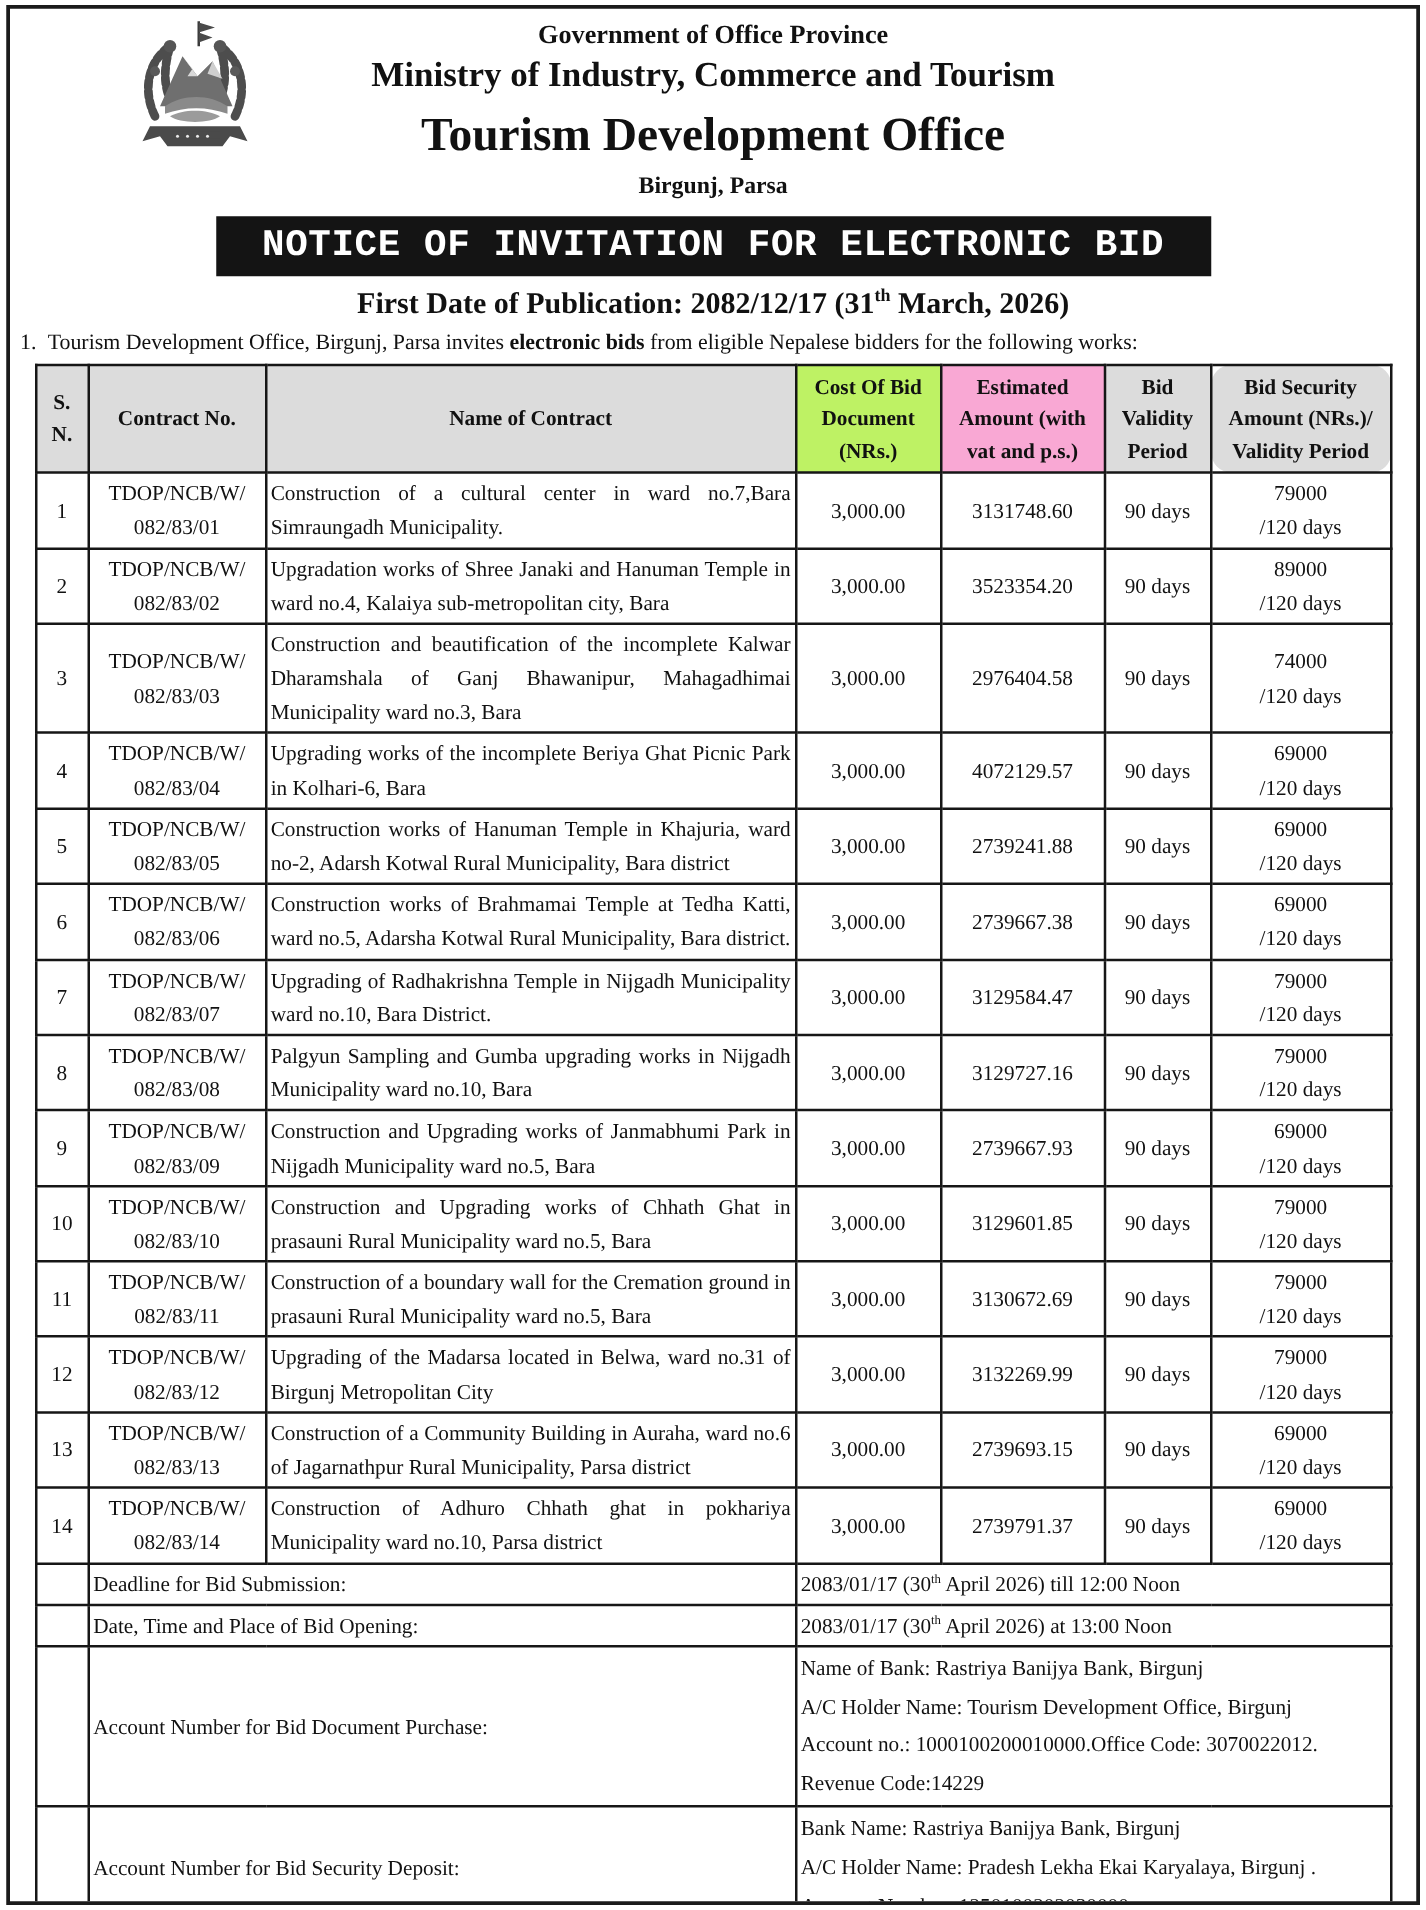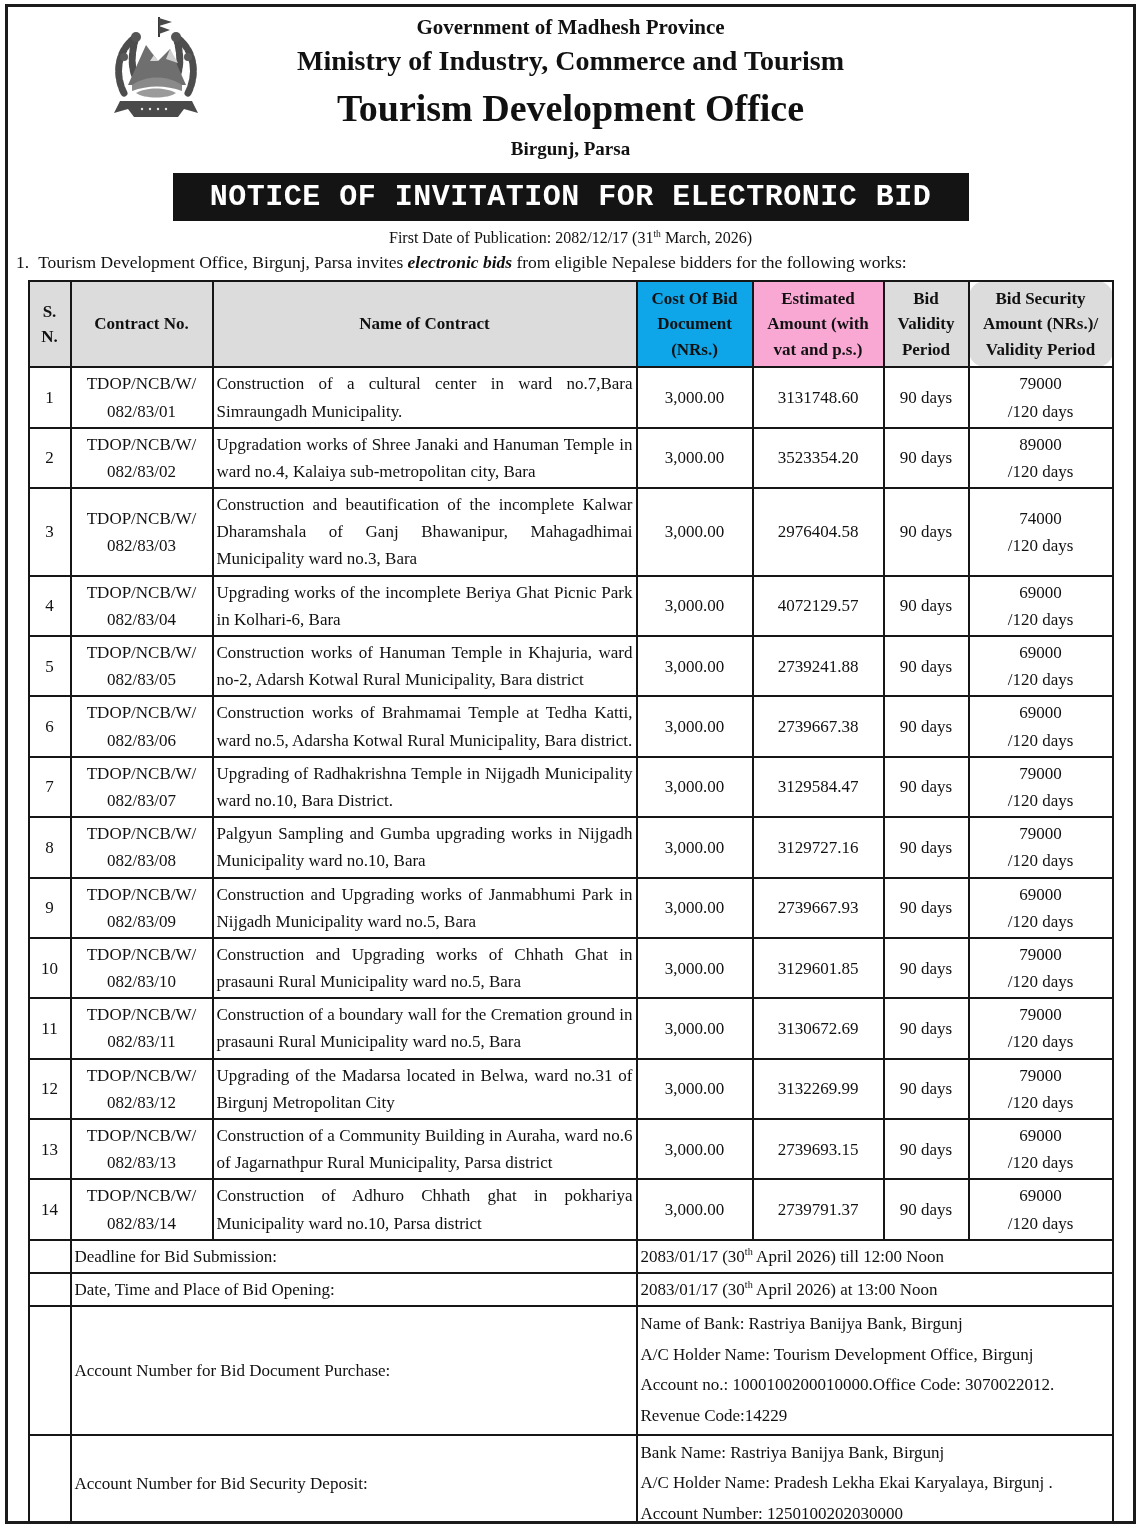--- a/index.html
+++ b/index.html
@@ -22,24 +22,24 @@
   }
   .gov-line   { font-size: 21px; font-weight: bold; line-height: 1.35; }
   .ministry-line { font-size: 28px; font-weight: bold; line-height: 1.45; }
   .office-line   { font-size: 38px; font-weight: bold; line-height: 1.4; }
   .location-line { font-size: 19px; font-weight: bold; line-height: 1.5; }
   .banner {
     margin: 9px auto 6px auto; width: 796px; height: 48px;
     display: flex; align-items: center; justify-content: center;
   }
   .banner span { font-size: 30px; font-weight: bold; letter-spacing: 0.5px; }
-  .pub-line { font-size: 16px; font-weight: normal; line-height: 1.35; margin-bottom: 3px; }
+  .pub-line { font-size: 24px; font-weight: bold; line-height: 1.35; margin-bottom: 3px; }
   sup { font-size: 60%; vertical-align: super; line-height: 0; }
   .intro { display: flex; gap: 9px; font-size: 17.5px; margin: 2px 8px 5px 8px; line-height: 1.35; }
-  .intro b { font-weight: bold; font-style: italic; }
+  .intro b { font-weight: bold; }
   
   table.bids {
     width: 1084px; margin: 0 auto;
     border-collapse: collapse; table-layout: fixed;
     font-size: 17px;
   }
   table.bids th, table.bids td {
     border: 2px solid #161616;
     vertical-align: middle;
     line-height: 1.6;
@@ -81,21 +81,21 @@
 
       <path d="M30 78 C40 72 60 72 70 78 C62 84 38 84 30 78 Z" fill="#9b9b9b"></path>
 
       <path d="M14 86 L86 86 L92 98 L78 94 L72 102 L28 102 L22 94 L8 98 Z" fill="#4a4a4a"></path>
       <rect x="30" y="90" width="40" height="6" fill="#4a4a4a"></rect>
       <circle cx="36" cy="94" r="1.2" fill="#e8e8e8"></circle>
       <circle cx="44" cy="94" r="1.2" fill="#e8e8e8"></circle>
       <circle cx="52" cy="94" r="1.2" fill="#e8e8e8"></circle>
       <circle cx="60" cy="94" r="1.2" fill="#e8e8e8"></circle>
     </svg>
-    <div class="gov-line">Government of Madhesh Province</div>
+    <div class="gov-line">Government of Office Province</div>
     <div class="ministry-line">Ministry of Industry, Commerce and Tourism</div>
     <div class="office-line">Tourism Development Office</div>
     <div class="location-line">Birgunj, Parsa</div>
   </div>
 
   <div class="banner" id="banner" style="background: rgb(20, 20, 20); color: rgb(255, 255, 255); font-family: Liberation Mono, monospace;">
     <span>NOTICE OF INVITATION FOR ELECTRONIC BID</span>
   </div>
 
   <div class="pub-line" style="text-align:center">First Date of Publication: 2082/12/17 (31<sup>th</sup> March, 2026)</div>
@@ -114,21 +114,21 @@
         <col style="width:131px">
         <col style="width:85px">
         <col style="width:144px">
     </colgroup>
     <thead>
       <tr>
         <th class="pre hdr" style="background: rgb(220, 220, 220);">S.
 N.</th>
         <th class="hdr" style="background: rgb(220, 220, 220);">Contract No.</th>
         <th class="hdr" style="background: rgb(220, 220, 220);">Name of Contract</th>
-        <th class="pre hdr" style="background: #0ea5e9; margin-left: 36px;">Cost Of Bid
+        <th class="pre hdr" style="background: #bef264; margin-left: 36px;">Cost Of Bid
 Document
 (NRs.)</th>
         <th class="pre hdr" style="background: #f9a8d4;">Estimated
 Amount (with
 vat and p.s.)</th>
         <th class="pre hdr" style="background: rgb(220, 220, 220);">Bid
 Validity
 Period</th>
         <th class="pre hdr" style="background: rgb(220, 220, 220); border-radius: 16px;">Bid Security
 Amount (NRs.)/

